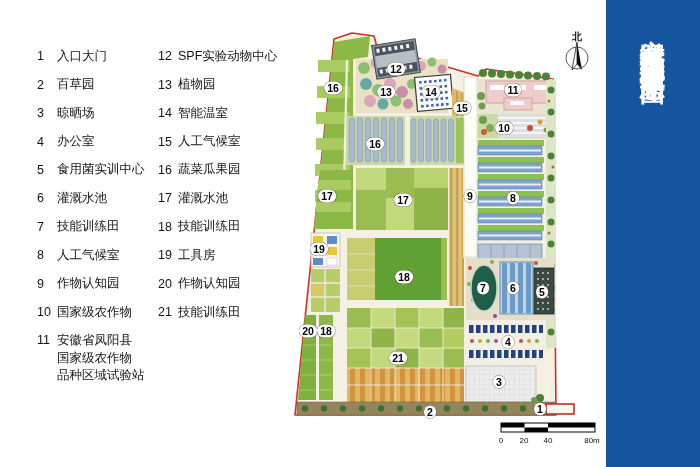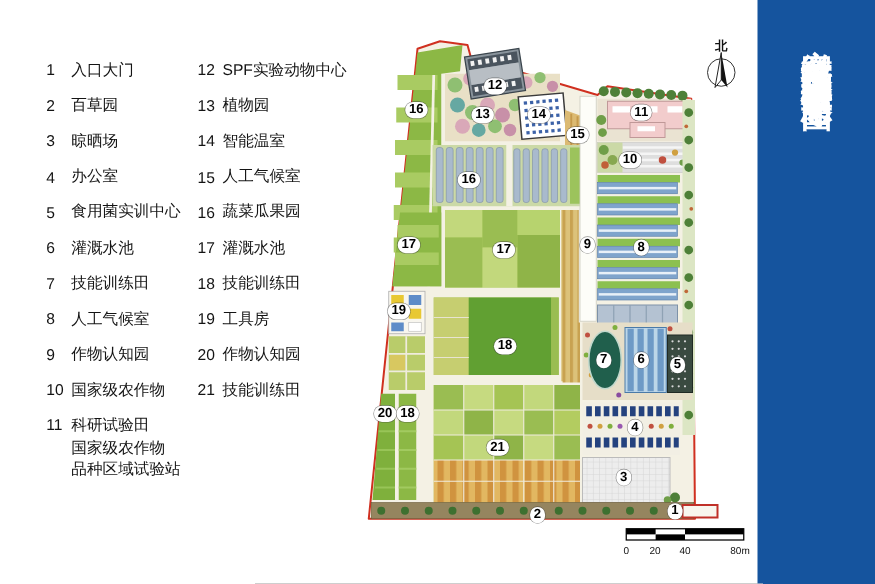--- a/index.html
+++ b/index.html
@@ -66,21 +66,21 @@
     <div class="lrow">
         <span class="lnum">9</span>
         <span class="llab">作物认知园</span>
       </div>
     <div class="lrow">
         <span class="lnum">10</span>
         <span class="llab">国家级农作物</span>
       </div>
     <div class="lrow lrow-tall">
         <span class="lnum">11</span>
-        <span class="llab">科研试验田
+        <span class="llab">安徽省凤阳县
 国家级农作物
 品种区域试验站</span>
       </div>
   </div>
 
   <div id="legend-col2" class="legend-col">
     <div class="lrow">
         <span class="lnum">12</span>
         <span class="llab">SPF实验动物中心</span>
       </div>

